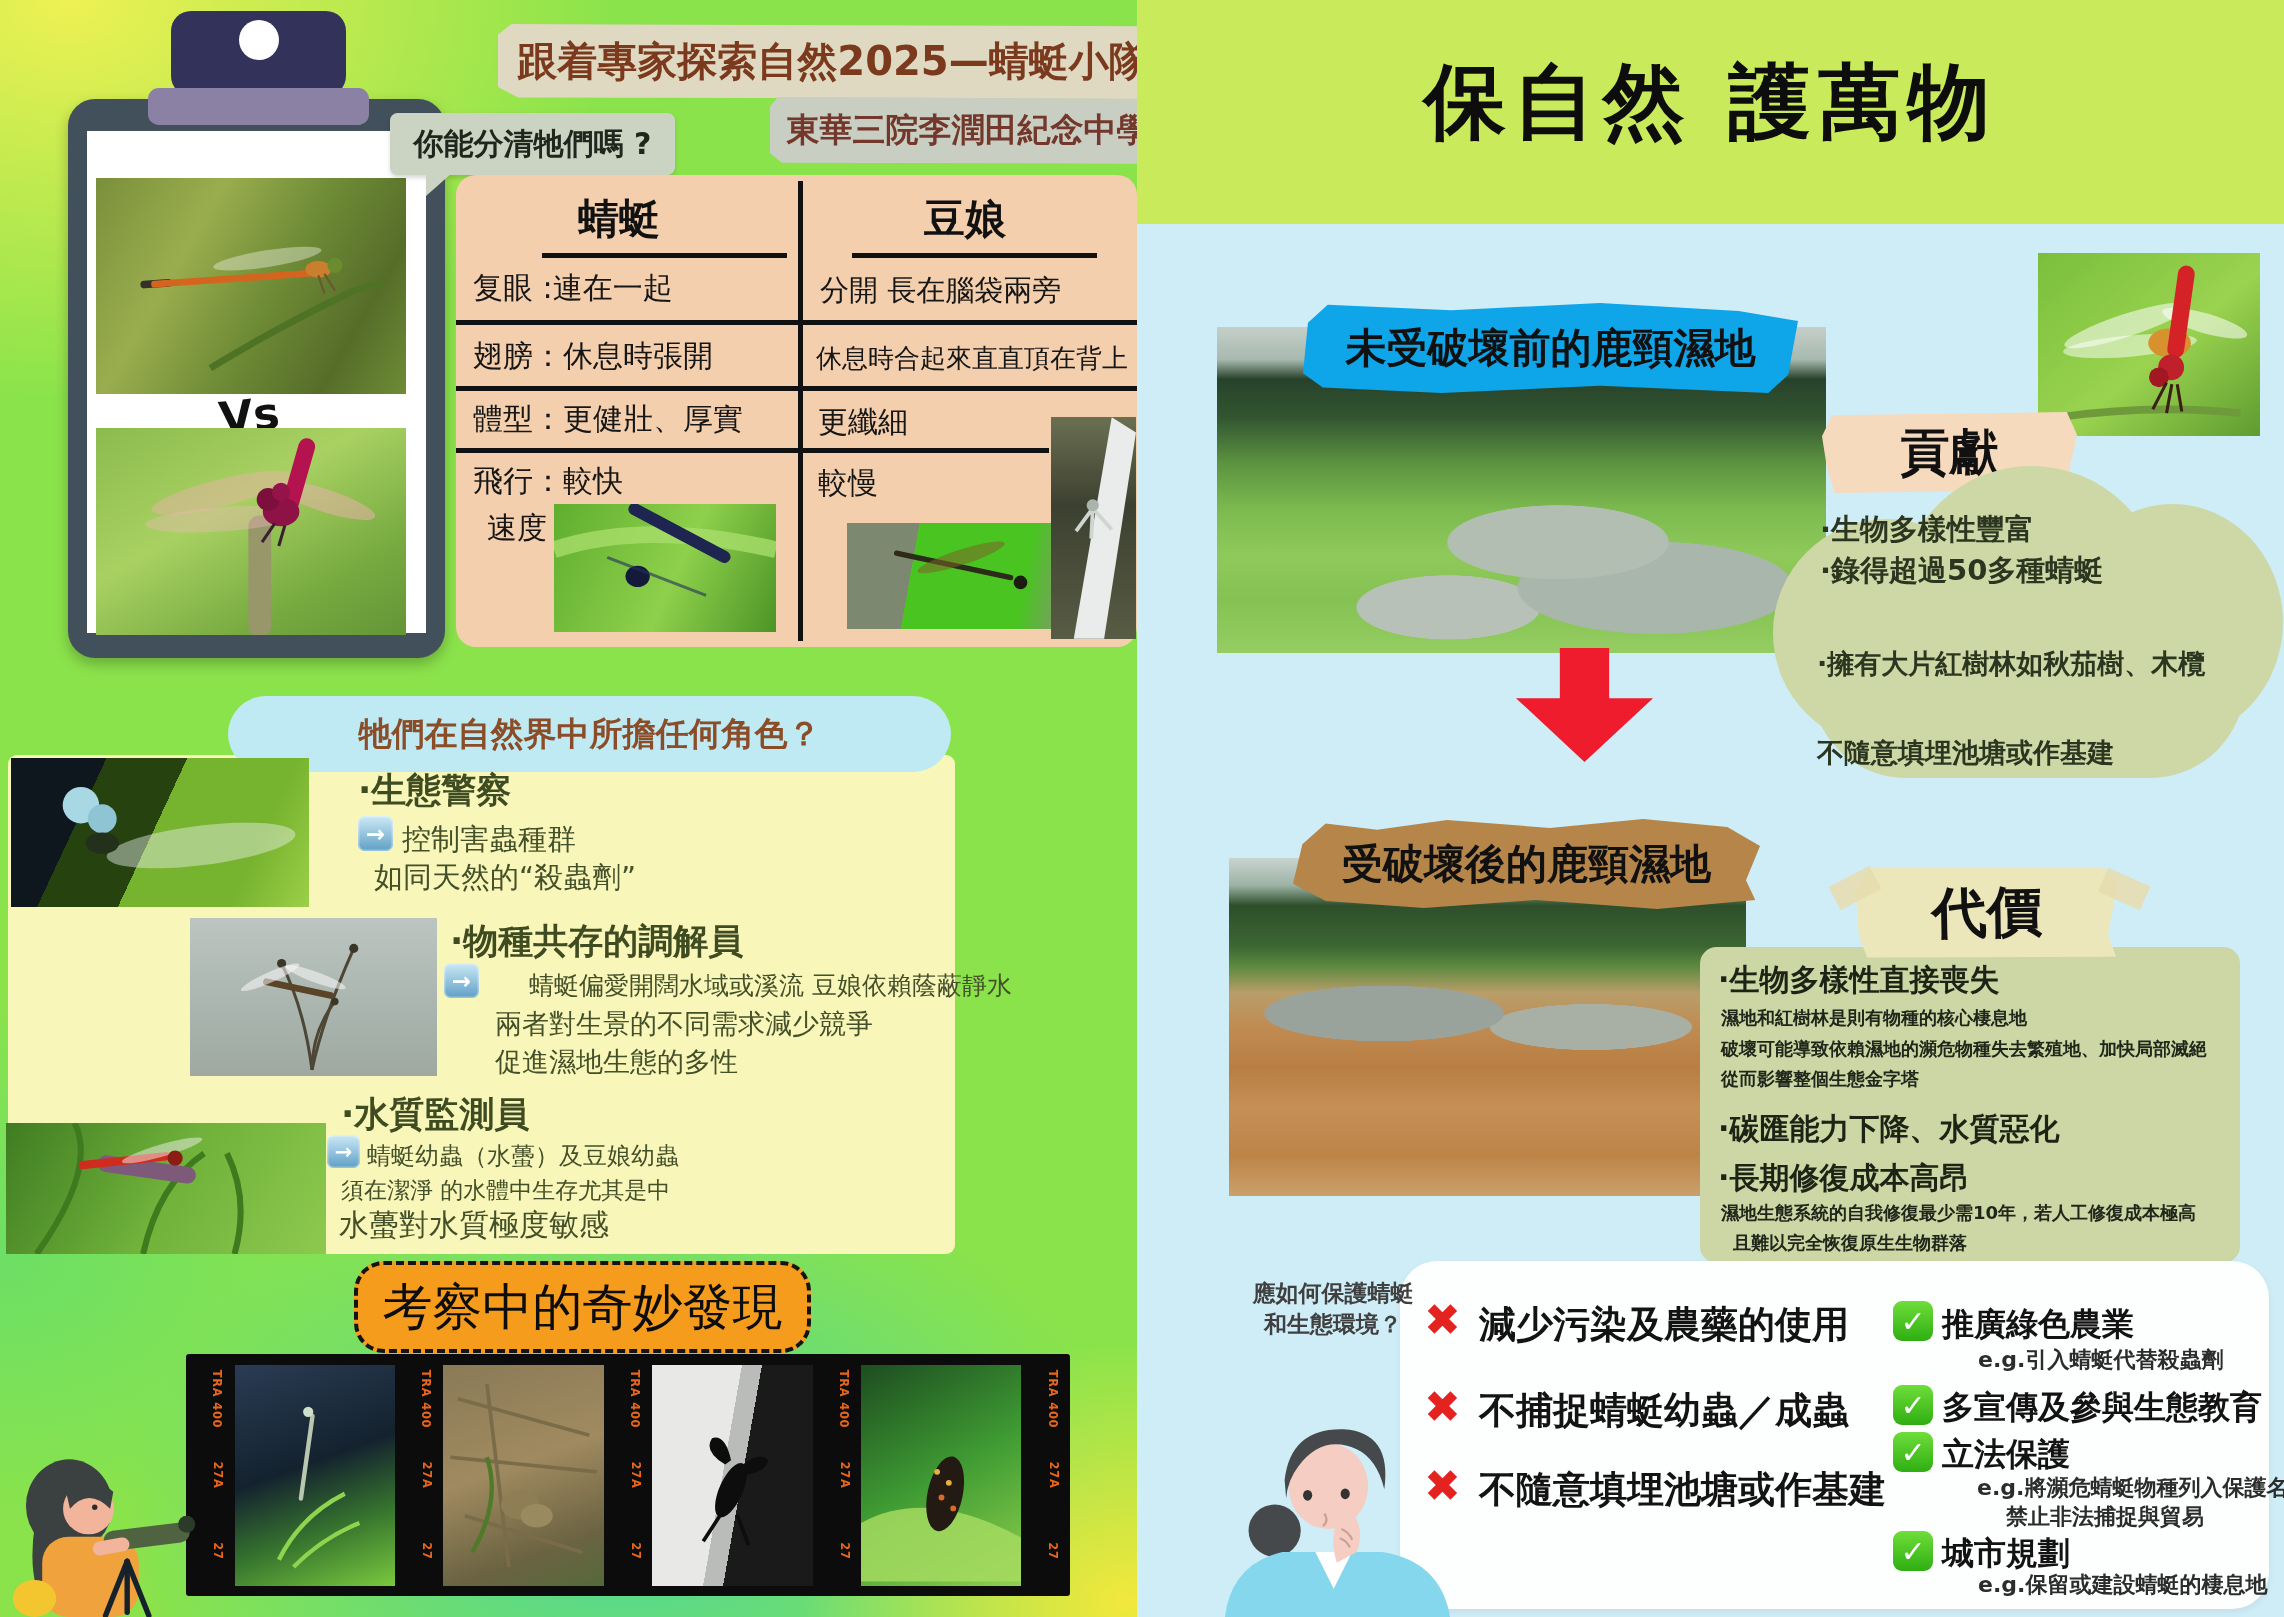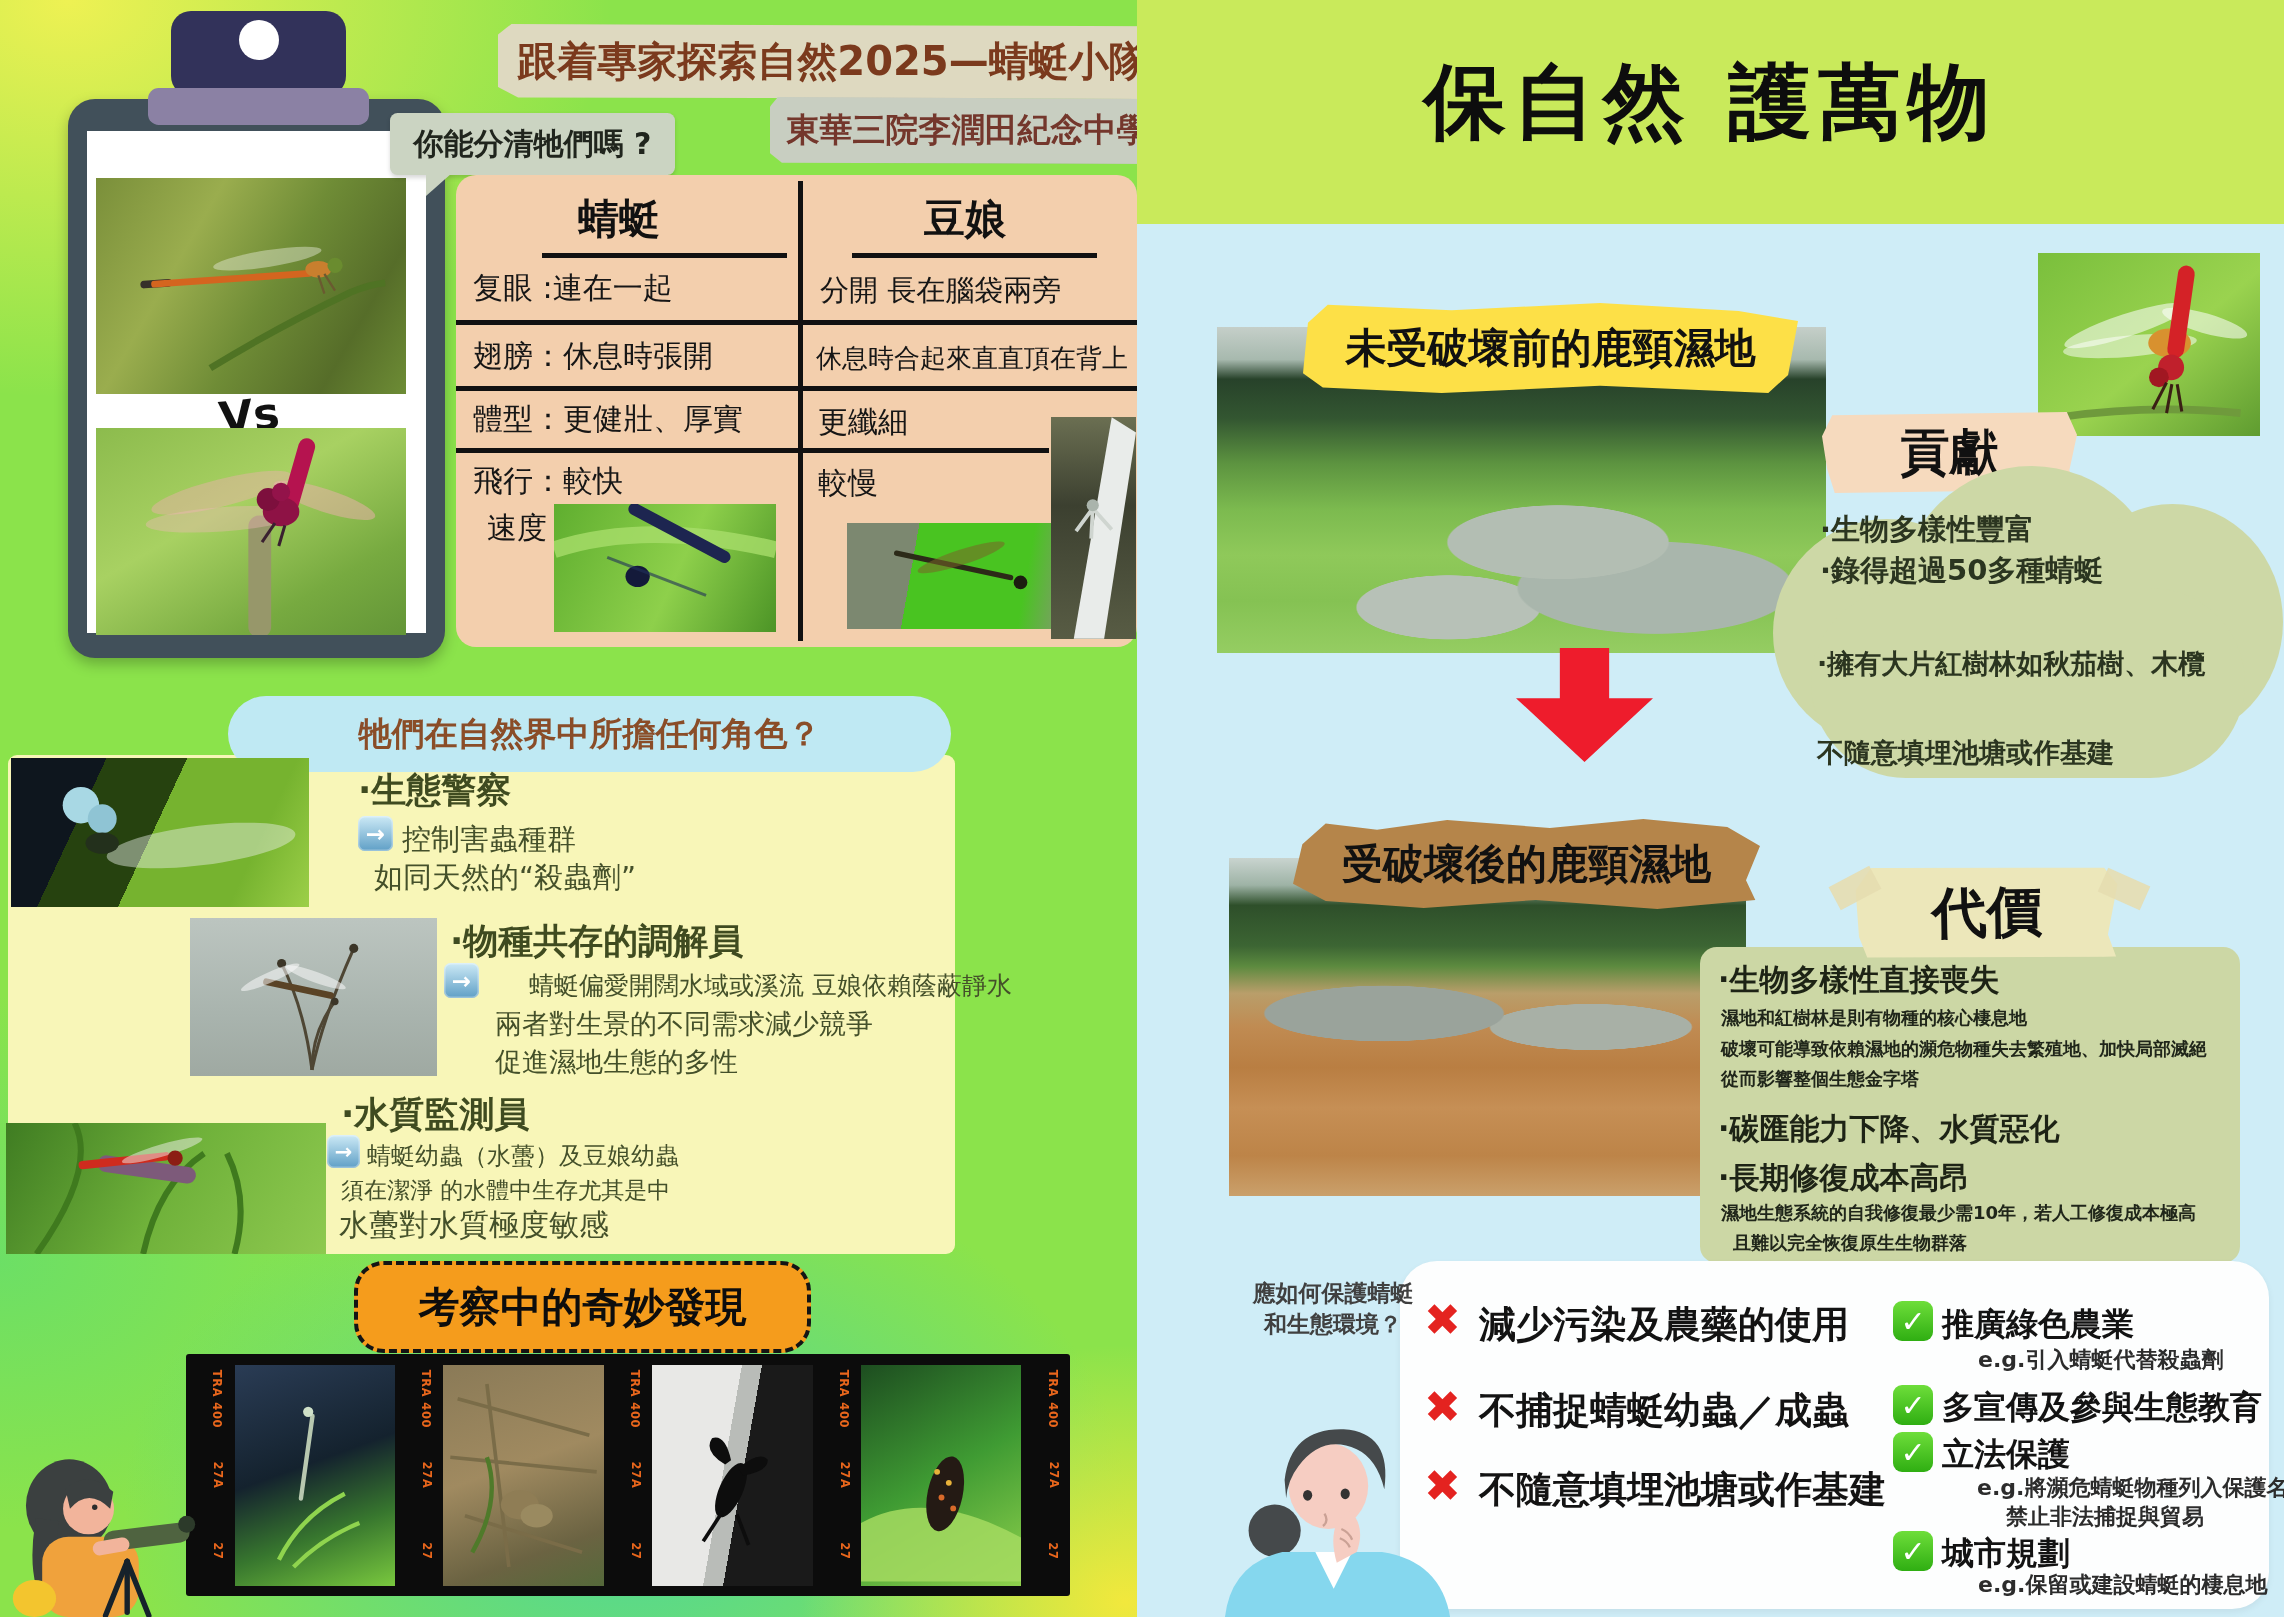--- a/index.html
+++ b/index.html
@@ -47,36 +47,36 @@
   .roles-panel{background:#f8f6b8;border-radius:9px;}
   .roles-heading{background:#bfe9f3;border-radius:38px;}
   .roles-heading span{font-size:33px;font-weight:bold;color:#8a4d28;white-space:nowrap;}
   .role-title{font-size:35px;font-weight:bold;color:#3f4b20;white-space:nowrap;}
   .role-text{color:#44502a;white-space:nowrap;}
   .arrow-ic{background:linear-gradient(180deg,#cdeaf6,#5f9fc6);border-radius:6.8px;
     color:#fff;font-weight:900;box-shadow:inset 0 0 0 1.5px rgba(255,255,255,.35);}
 
   
   .badge{background:#f59c1c;border:4.6px dashed #141414;border-radius:30px;}
-  .badge span{font-size:41px;font-weight:700;color:#0d0d0d;white-space:nowrap;}
+  .badge span{font-size:50px;font-weight:400;color:#0d0d0d;white-space:nowrap;}
   .film{background:#0c0c0c;display:flex;border-radius:3px;}
   .film-div{width:44px;display:flex;align-items:stretch;justify-content:space-between;padding:7.6px 2.3px;}
   .holes{width:11.4px;border-radius:2.3px;
     background:repeating-linear-gradient(180deg,#d9ee85 0 16.7px,#0b0b0b 16.7px 29px);}
   .film-labels{display:flex;flex-direction:column;justify-content:space-around;align-items:center;}
   .film-label{color:#e8661c;font-size:11.4px;font-weight:bold;transform:rotate(90deg);
     white-space:nowrap;letter-spacing:0.8px;}
   .film-photo{margin:10.7px 0;height:221px;flex:1;}
 
   
   #right-band{left:1137px;top:0;width:1147px;height:224px;background:#c9ea5b;}
   #right-blue{left:1137px;top:224px;width:1147px;height:1393px;background:#cfedf7;}
   .main-title{font-size:82px;font-weight:900;color:#0d0d0d;letter-spacing:7.6px;white-space:nowrap;}
   .photo-label{font-size:41px;font-weight:900;color:#111;white-space:nowrap;}
-  .label-beige{background:#fde047;
+  .label-beige{background:#0ea5e9;
     clip-path:polygon(1% 22%,5% 2%,30% 8%,60% 0%,88% 9%,100% 20%,98% 80%,94% 100%,60% 92%,28% 100%,4% 94%,0% 78%);justify-content:center;}
   .label-brown{background:#b5854a;
     clip-path:polygon(2% 28%,7% 5%,18% 12%,33% 1%,55% 10%,75% 0%,93% 9%,100% 30%,97% 68%,99% 90%,78% 100%,52% 90%,28% 99%,7% 91%,0% 72%);}
   .banner-peach{background:#f6dabe;
     clip-path:polygon(0% 30%,4% 4%,96% 0%,100% 28%,97% 72%,100% 96%,5% 100%,2% 70%);}
   .banner-yellow{background:#ece7ba;
     clip-path:polygon(0% 24%,6% 0%,95% 4%,100% 22%,96% 76%,99% 100%,4% 96%,1% 74%);}
   .banner-text{font-size:49px;font-weight:900;color:#111;}
   .blob{position:absolute;background:#cdd8a6;border-radius:50%;}
   .cloud-line{position:absolute;color:#2b3520;font-weight:600;white-space:nowrap;}

